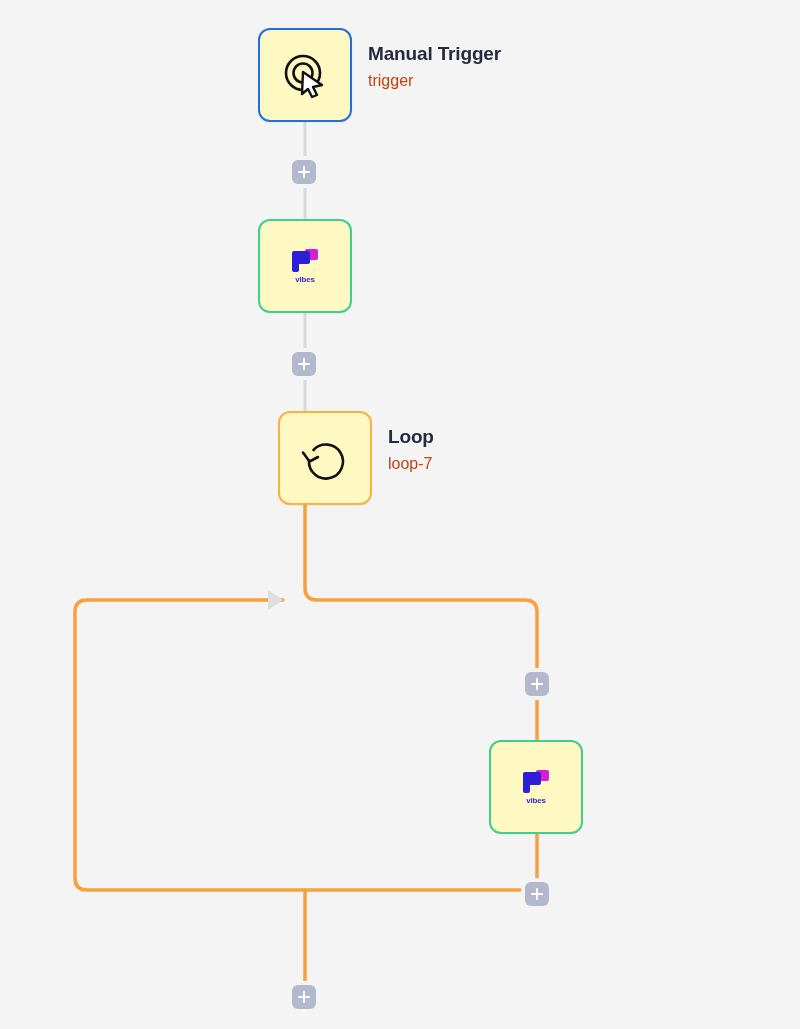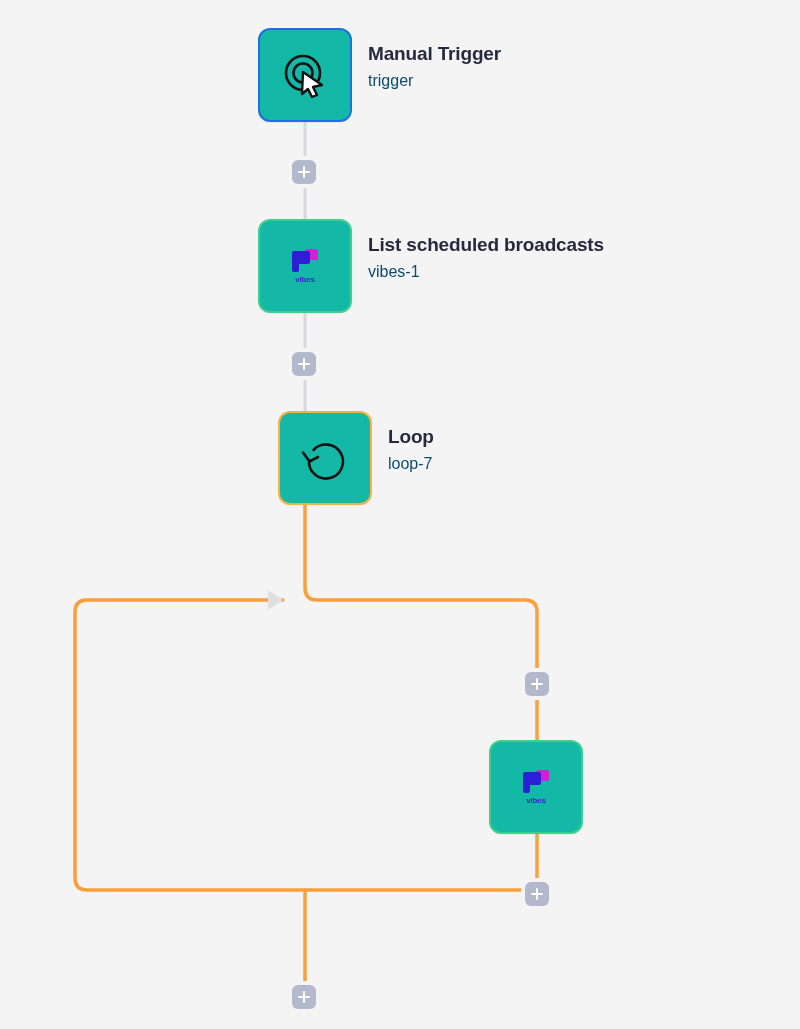--- a/index.html
+++ b/index.html
@@ -35,21 +35,21 @@
   
   .node {
     position: absolute;
     display: flex;
     align-items: flex-start;
   }
   .node-box {
     width: 94px;
     height: 94px;
     box-sizing: border-box;
-    background: #14b8a6;
+    background: #fef9c3;
     border-radius: 12px;
     border: 2px solid #c8c8cc;
     display: flex;
     align-items: center;
     justify-content: center;
     flex: 0 0 auto;
     box-shadow: 0 1px 2px rgba(20,20,40,0.04);
   }
   .node-box.blue   { border-color: #1f6fe0; }
   .node-box.green  { border-color: #3ecf8e; }
@@ -63,21 +63,21 @@
   .node-title {
     font-size: 19px;
     font-weight: bold;
     color: #27293d;
     letter-spacing: -0.15px;
     line-height: 1.25;
   }
   .node-subtitle {
     font-size: 16px;
     font-weight: normal;
-    color: #0c4a6e;
+    color: #c2410c;
     margin-top: 5px;
     line-height: 1.2;
   }
 
   
   .vibes-icon {
     width: 48px;
     height: 48px;
     position: relative;
     display: flex;
@@ -155,24 +155,20 @@
   <div class="node" style="left:258px; top:219px;">
     <div class="node-box green">
       <div class="vibes-icon">
         <svg class="vibes-mark" viewBox="0 0 30 26">
           <rect x="15" y="1" width="13" height="11" rx="2" fill="#d41fd4"></rect>
           <path d="M4,3 h14 a2,2 0 0 1 2,2 v9 a2,2 0 0 1 -2,2 h-9 v6 a2,2 0 0 1 -2,2 h-3 a2,2 0 0 1 -2,-2 v-17 a2,2 0 0 1 2,-2 z" fill="#2c1fd6"></path>
         </svg>
         <div class="vibes-word">vibes</div>
       </div>
     </div>
-    <div class="node-labels">
-      <div class="node-title">List scheduled broadcasts</div>
-      <div class="node-subtitle">vibes-1</div>
-    </div>
   </div>
 
   <div class="node" style="left:258px; top:411px;padding-left:20px;">
     <div class="node-box orange">
       <svg width="52" height="52" viewBox="0 0 52 52">
         <path d="M14.5,18 A17,17 0 1 1 10,28.5" fill="none" stroke="#111111" stroke-width="2.6" stroke-linecap="round"></path>
         <path d="M4,20.5 L10.5,29.5 L19,25" fill="none" stroke="#111111" stroke-width="2.6" stroke-linecap="round" stroke-linejoin="round"></path>
       </svg>
     </div>
     <div class="node-labels">

